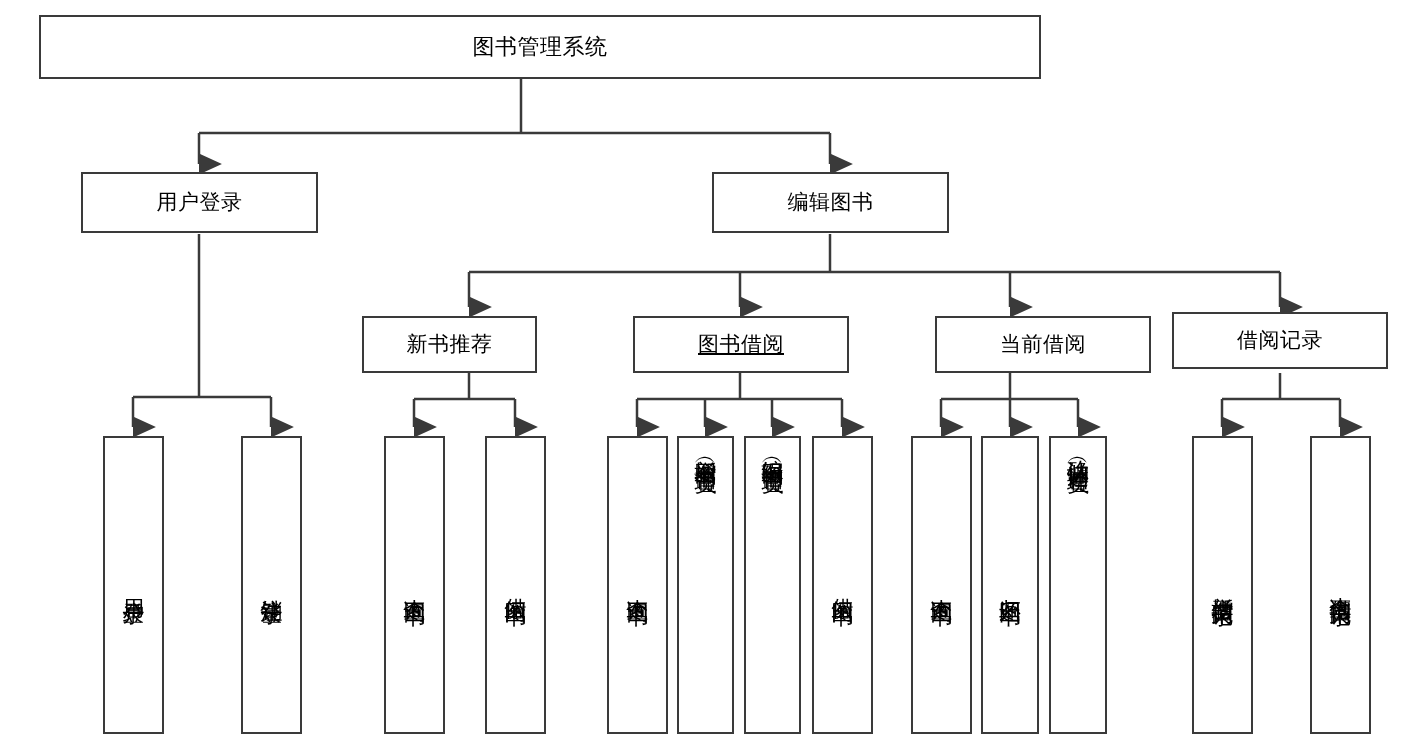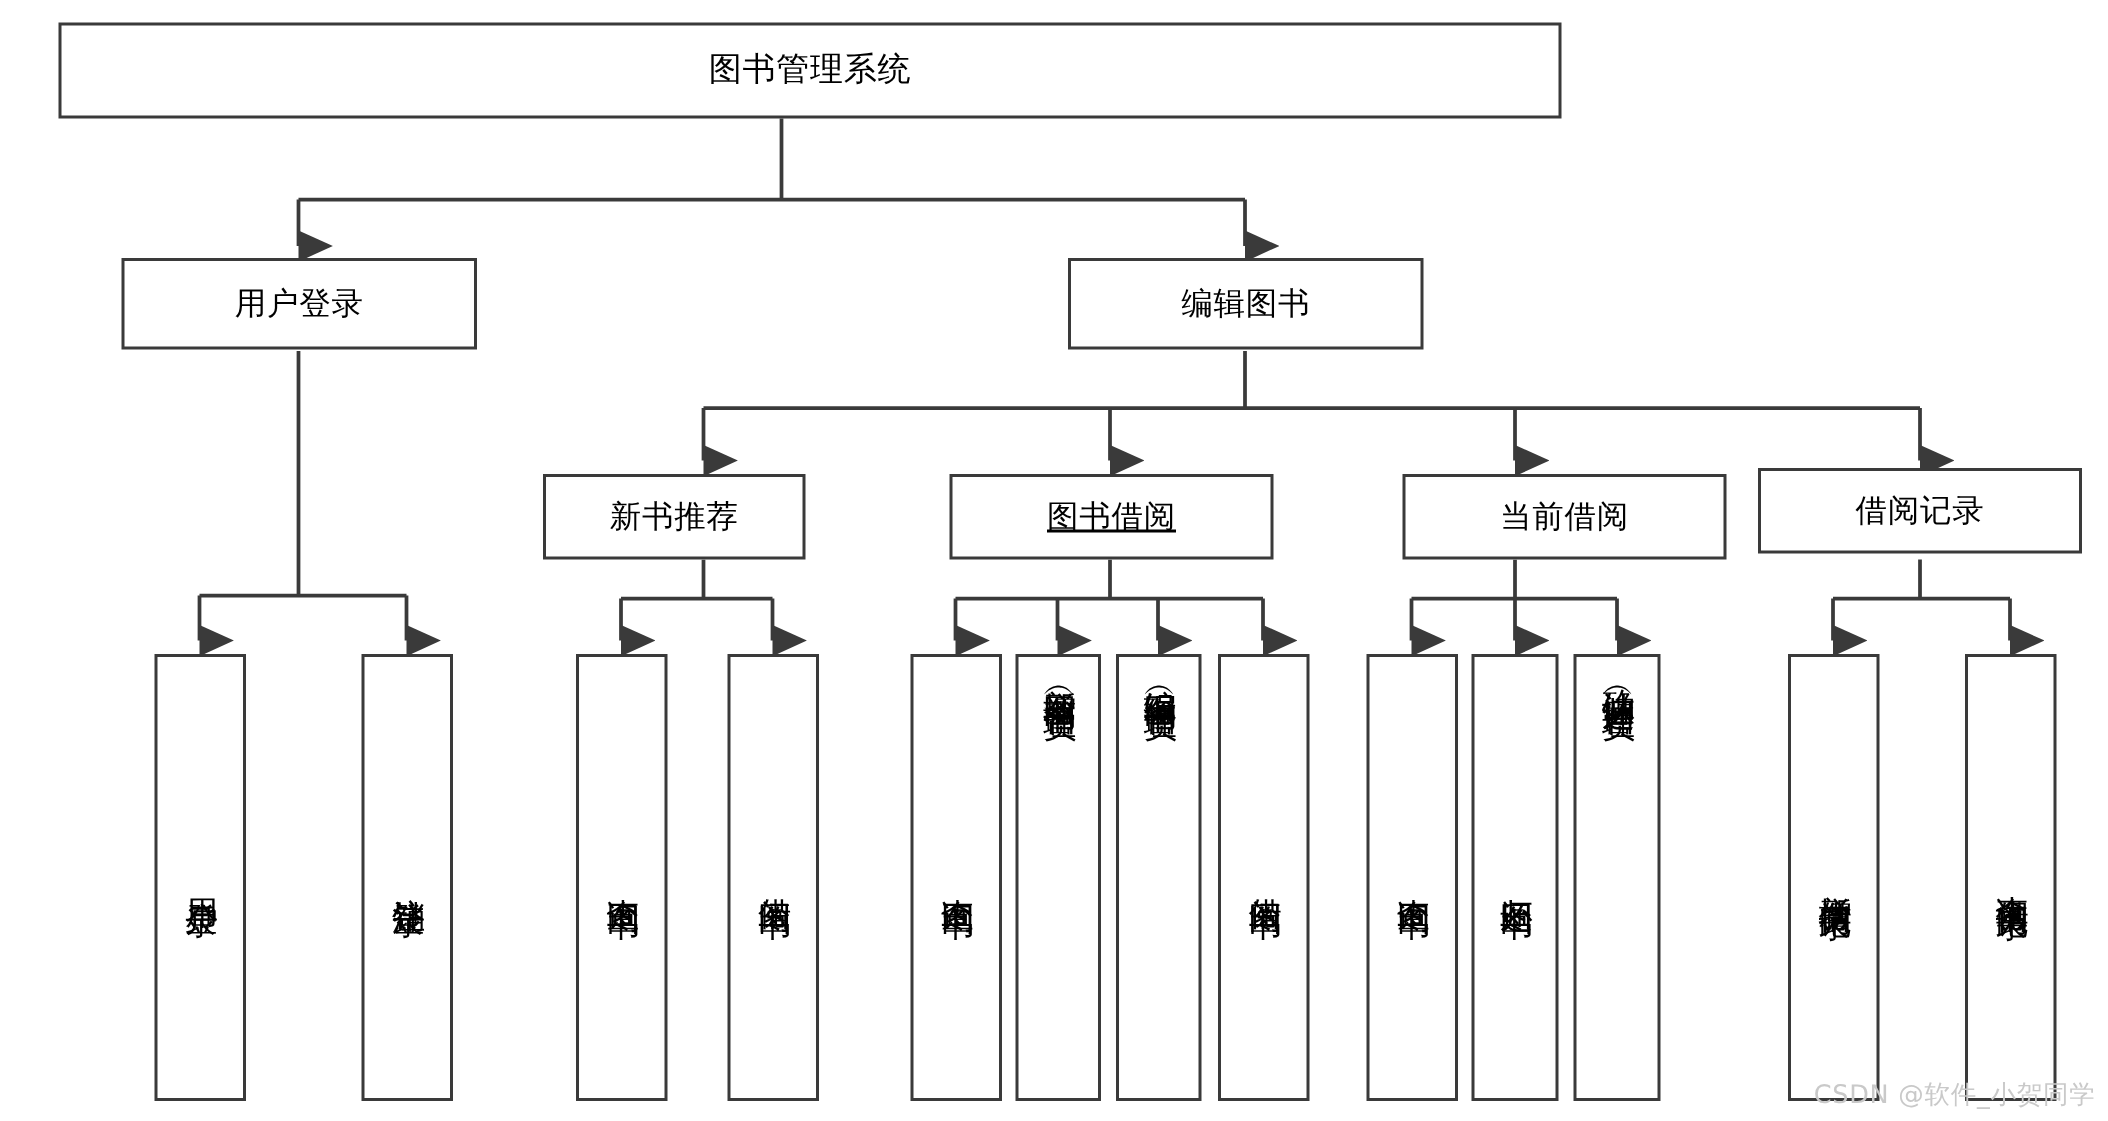--- a/index.html
+++ b/index.html
@@ -214,15 +214,14 @@
   </div>
 
   <div class="node vert center" style="left:1192px; top:436px; width:61px; height:298px;">
     <span class="label">新增借阅记录</span>
   </div>
 
   <div class="node vert center" style="left:1310px; top:436px; width:61px; height:298px;">
     <span class="label">查询借阅记录</span>
   </div>
 
-  <div id="watermark">CSDN @软件_小贺同学</div>
 
 </div>
 
 </body></html>

